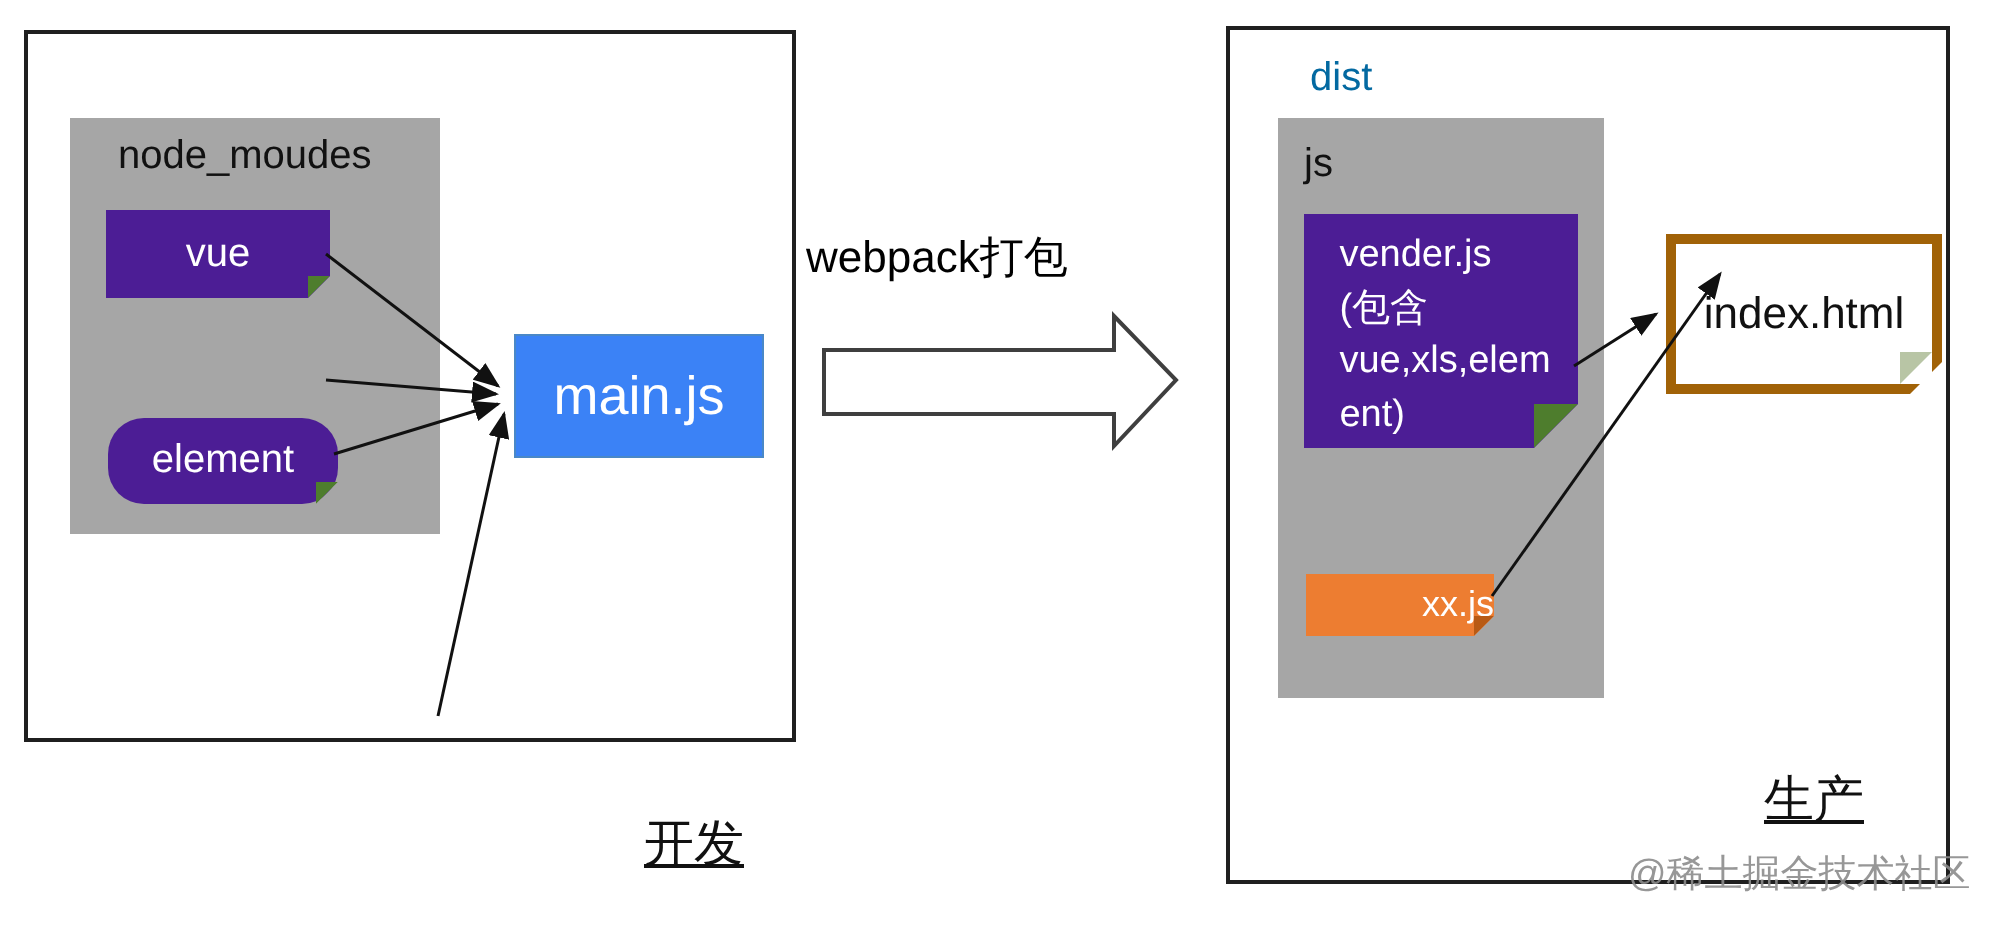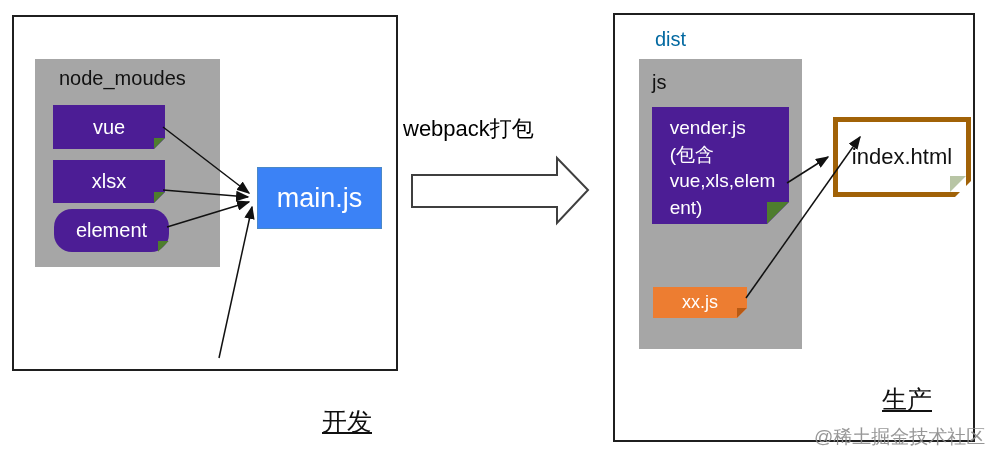--- a/index.html
+++ b/index.html
@@ -13,21 +13,21 @@
   .folder { position:absolute; background:#a6a6a6; }
   .folder-label { position:absolute; color:#111; font-size:20px; }
 
   
   .note { position:absolute; color:#fff; display:flex; align-items:center; justify-content:center; }
   .note .fold { position:absolute; right:0; bottom:0; }
   .f11 { clip-path:polygon(0 0,100% 0,100% calc(100% - 11px),calc(100% - 11px) 100%,0 100%); }
   .f11 .fold { width:11px; height:11px; clip-path:polygon(0 0,100% 0,0 100%); }
   .f22 { clip-path:polygon(0 0,100% 0,100% calc(100% - 22px),calc(100% - 22px) 100%,0 100%); }
   .f22 .fold { width:22px; height:22px; clip-path:polygon(0 0,100% 0,0 100%); }
-  .f10 { clip-path:polygon(0 0,100% 0,100% calc(100% - 10px),calc(100% - 10px) 100%,0 100%); }
+  .f10 { clip-path:polygon(0 0,100% 0,100% calc(100% - 10px),calc(100% - 10px) 100%,0 100%);justify-content:flex-end; }
   .f10 .fold { width:10px; height:10px; clip-path:polygon(0 0,100% 0,0 100%); }
   .f16 { clip-path:polygon(0 0,100% 0,100% calc(100% - 16px),calc(100% - 16px) 100%,0 100%); }
   .f16 .fold { width:16px; height:16px; clip-path:polygon(0 0,100% 0,0 100%); }
 
   .green-note { background:#4c1d95; font-size:20px; }
   .green-note .fold { background:#4e7d2d; }
   .orange-box { background:#ed7d31; font-size:19px; }
   .orange-box .fold { background:#b85a14; }
 
   #vue-note     { left:18px; top:46px;  width:112px; height:44px; }
@@ -67,24 +67,20 @@
 
 <div id="canvas">
 
   <div id="dev-panel" class="panel">
 
     <div class="folder" style="left:21px; top:42px; width:185px; height:208px;">
       <span class="folder-label" style="left:24px; top:8px;">node_moudes</span>
 
       <div id="vue-note" class="note green-note f11">
         <span>vue</span>
-        <span class="fold"></span>
-      </div>
-      <div id="xlsx-note" class="note green-note f11">
-        <span>xlsx</span>
         <span class="fold"></span>
       </div>
       <div id="element-note" class="note green-note f11">
         <span>element</span>
         <span class="fold"></span>
       </div>
     </div>
 
 
     <div id="main-js-node">

